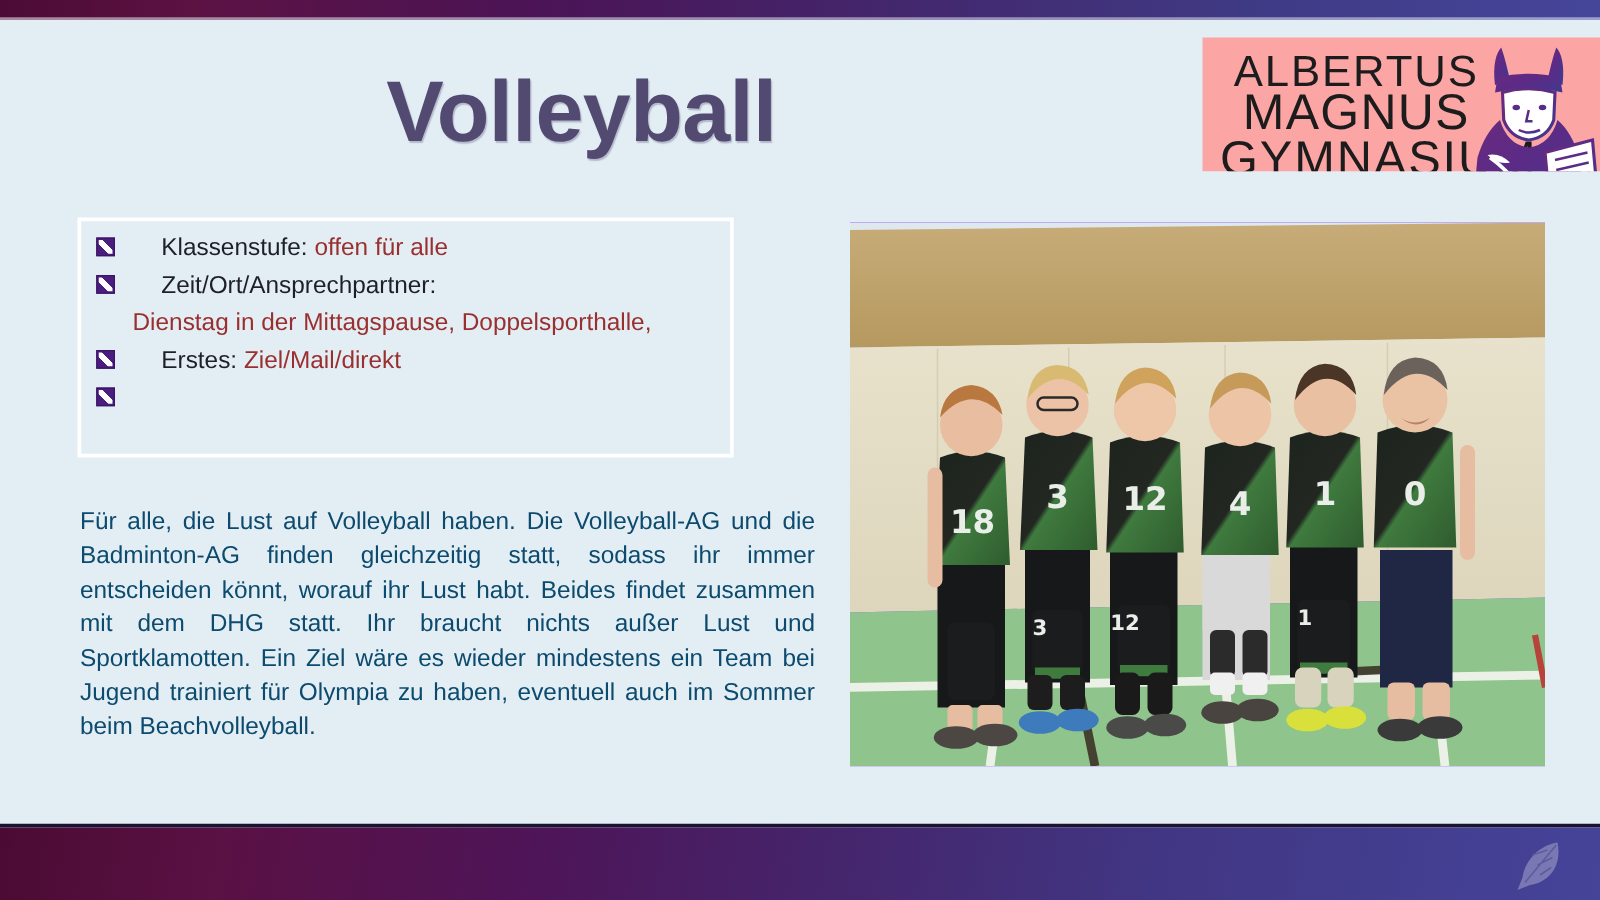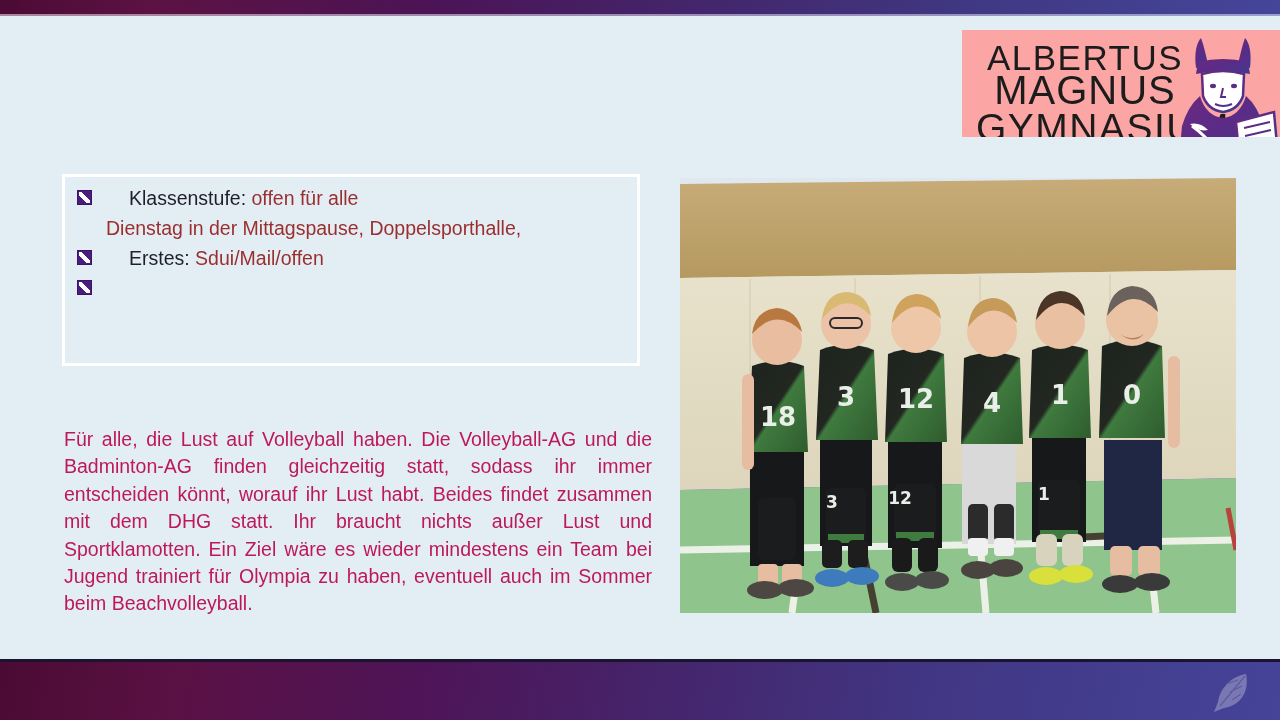--- a/index.html
+++ b/index.html
@@ -114,21 +114,21 @@
     top: 4px;
     width: 118px;
     height: 134px;
   }
 
   
   .info-box {
     position: absolute;
     left: 62px;
     top: 174px;
-    width: 578px;
+    width: 525px;
     height: 192px;
     background: #e3eef4;
     border: 3px solid #ffffff;
     box-sizing: border-box;
   }
   .bullets {
     position: absolute;
     left: 8px;
     top: 6px;
     width: 580px;
@@ -177,23 +177,22 @@
   }
 
   
   .para {
     position: absolute;
     left: 64px;
     top: 404px;
     width: 588px;
     font-size: 19.5px;
     line-height: 27.4px;
-    color: #be185d;
+    color: #0c4a6e;
     text-align: justify;
-    margin-top: 22px;
   }
 
   
   .photo {
     position: absolute;
     left: 680px;
     top: 178px;
     width: 556px;
     height: 435px;
     overflow: hidden;
@@ -234,20 +233,21 @@
   }
 </style>
 </head>
 <body>
 
 <div class="slide">
 
   <div class="topbar"></div>
   <div class="topbar-hairline"></div>
 
+  <div class="title">Volleyball</div>
 
   <div class="logo-box">
     <div class="logo-text">
       <span class="logo-l1">ALBERTUS</span>
       <span class="logo-l2">MAGNUS</span>
       <span class="logo-l3">GYMNASIUM</span>
       <span class="logo-l4">ROTTWEIL</span>
     </div>
     <svg class="logo-figure" viewBox="0 0 118 134">
       <defs>
@@ -282,29 +282,33 @@
   </div>
 
   <div class="info-box">
     <div class="bullets">
 
       <div class="brow">
         <span class="bullet-icon"></span>
         <span class="btext"><span>Klassenstufe:</span> <span class="red">offen für alle</span></span>
       </div>
 
+      <div class="brow">
+        <span class="bullet-icon"></span>
+        <span class="btext">Zeit/Ort/Ansprechpartner:</span>
+      </div>
 
       <div class="brow">
         <span class="bsub">Dienstag in der Mittagspause, Doppelsporthalle,</span>
       </div>
 
 
       <div class="brow">
         <span class="bullet-icon"></span>
-        <span class="btext"><span>Erstes:</span> <span class="red">Sdui/Mail/offen</span></span>
+        <span class="btext"><span>Erstes:</span> <span class="red">Ziel/Mail/direkt</span></span>
       </div>
 
       <div class="brow">
         <span class="bullet-icon"></span>
       </div>
 
     </div>
   </div>
 
   <div class="para">Für alle, die Lust auf Volleyball haben. Die Volleyball-AG und die Badminton-AG finden gleichzeitig statt, sodass ihr immer entscheiden könnt, worauf ihr Lust habt. Beides findet zusammen mit dem DHG statt. Ihr braucht nichts außer Lust und Sportklamotten. Ein Ziel wäre es wieder mindestens ein Team bei Jugend trainiert für Olympia zu haben, eventuell auch im Sommer beim Beachvolleyball.</div>

